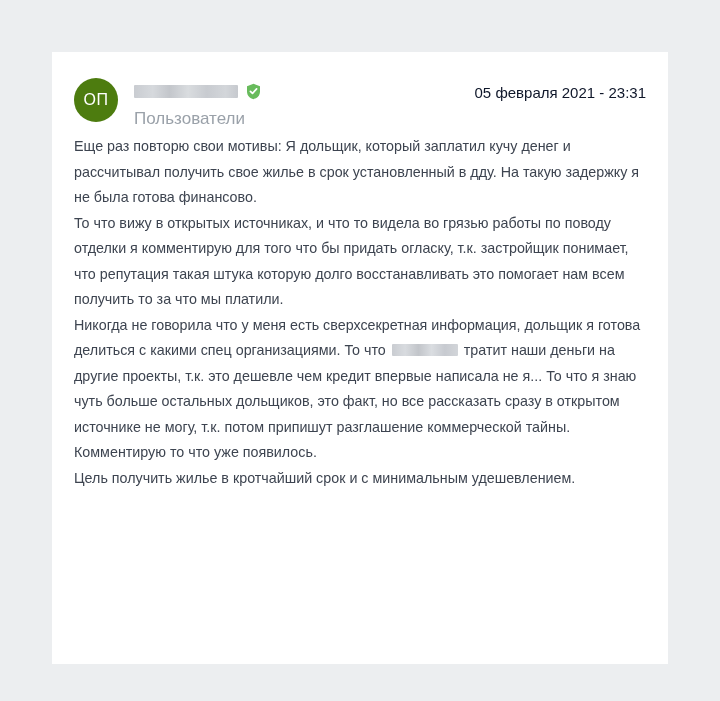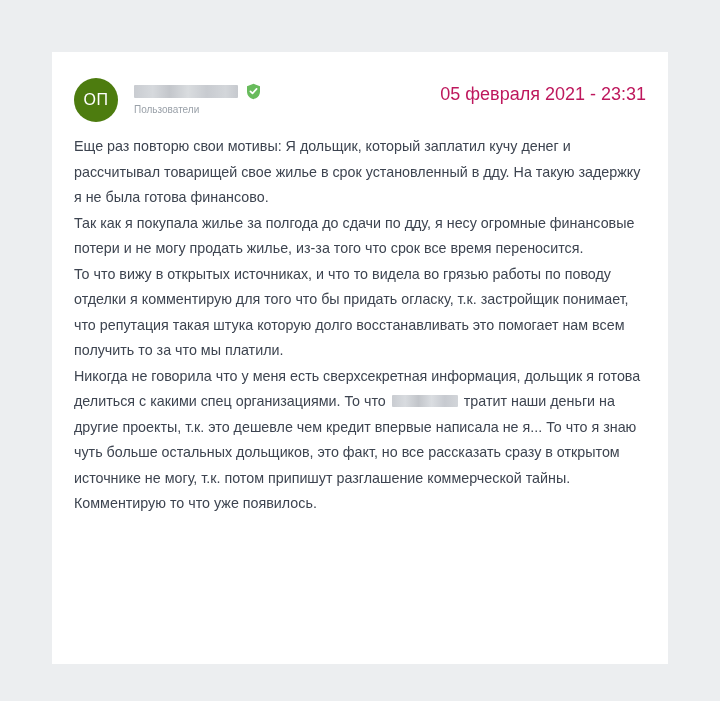--- a/index.html
+++ b/index.html
@@ -65,31 +65,31 @@
     border-radius: 1px;
     filter: blur(0.6px);
   }
   .verified-badge {
     margin-left: 8px;
     width: 15px;
     height: 17px;
     display: inline-block;
   }
   .author-role {
-    margin-top: 3px;
-    font-size: 10px;
+    margin-top: 12px;
+    font-size: 17px;
     color: #9aa1a9;
     line-height: 14px;
   }
   .post-date {
     position: absolute;
     right: 0;
     top: 8px;
-    font-size: 18px;
-    color: #be185d;
+    font-size: 15px;
+    color: #0f172a;
     white-space: nowrap;
   }
   .post-body {
     margin-top: 6px;
     font-size: 14.3px;
     line-height: 25.5px;
     color: #3d4450;
     text-align: left;
   }
   .post-body p {
@@ -131,24 +131,24 @@
             </svg>
           </span>
         </div>
         <div class="author-role">Пользователи</div>
       </div>
 
       <div class="post-date">05 февраля 2021 - 23:31</div>
     </div>
 
     <div class="post-body">
-      <p>Еще раз повторю свои мотивы: Я дольщик, который заплатил кучу денег и рассчитывал товарищей свое жилье в срок установленный в дду. На такую задержку я не была готова финансово.</p>
-      <p>Так как я покупала жилье за полгода до сдачи по дду, я несу огромные финансовые потери и не могу продать жилье, из-за того что срок все время переносится.</p>
+      <p>Еще раз повторю свои мотивы: Я дольщик, который заплатил кучу денег и рассчитывал получить свое жилье в срок установленный в дду. На такую задержку я не была готова финансово.</p>
       <p>То что вижу в открытых источниках, и что то видела во грязью работы по поводу отделки я комментирую для того что бы придать огласку, т.к. застройщик понимает, что репутация такая штука которую долго восстанавливать это помогает нам всем получить то за что мы платили.</p>
       <p>
         <span>Никогда не говорила что у меня есть сверхсекретная информация, дольщик я готова делиться с какими спец организациями. То что</span>
         <span class="inline-redacted"></span>
         <span>тратит наши деньги на другие проекты, т.к. это дешевле чем кредит впервые написала не я... То что я знаю чуть больше остальных дольщиков, это факт, но все рассказать сразу в открытом источнике не могу, т.к. потом припишут разглашение коммерческой тайны. Комментирую то что уже появилось.</span>
       </p>
+      <p>Цель получить жилье в кротчайший срок и с минимальным удешевлением.</p>
     </div>
 
   </div>
 </div>
 
 </body></html>

